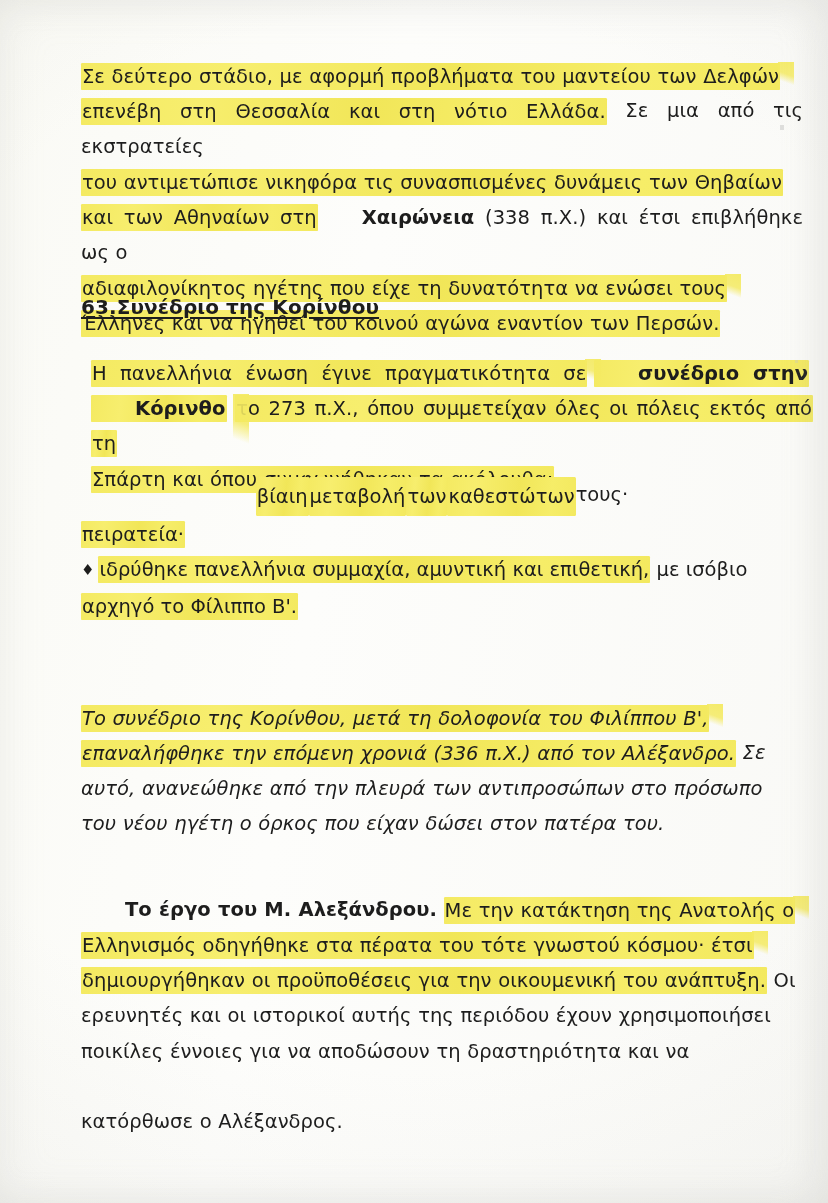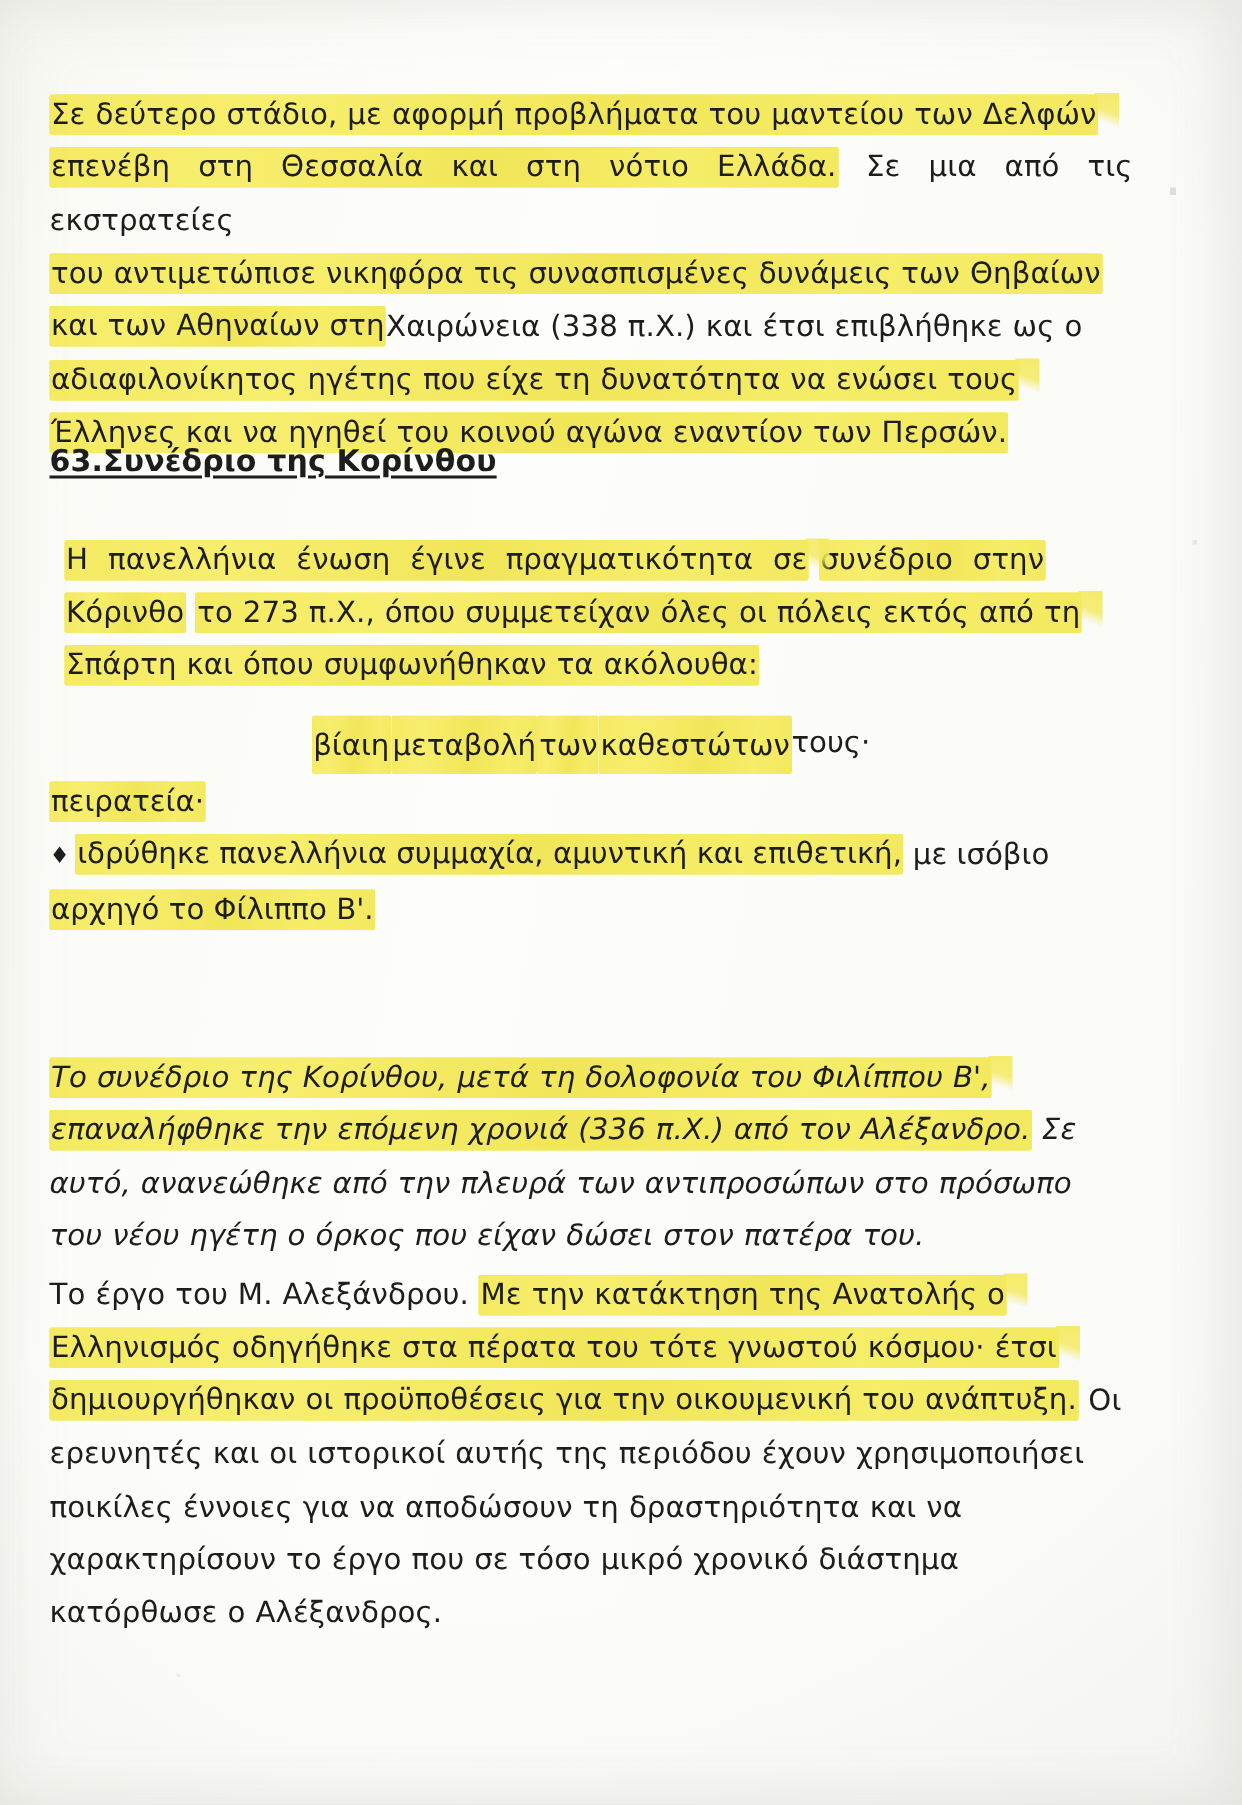--- a/index.html
+++ b/index.html
@@ -27,21 +27,21 @@
     margin: 0;
     text-align: justify;
     text-justify: inter-word;
     font-size: 19.5px;
     line-height: 35.4px;
     letter-spacing: 0.05px;
     word-spacing: 0.4px;
   }
   p.para.last-left > :last-child { }
 
-  .blk { position: absolute; width: 722px; }
+  .blk { position: absolute; width: 722px; margin-left: 48px; }
 
   
   .hl {
     background-color: #f4ea62;
     background-image: linear-gradient(96deg,
         rgba(244,234,98,0.97) 0%,
         rgba(247,238,110,0.99) 22%,
         rgba(241,230,88,0.96) 55%,
         rgba(246,237,104,0.98) 80%,
         rgba(243,233,95,0.93) 100%);
@@ -58,21 +58,21 @@
     content: "";
     position: absolute;
     right: -14px;
     top: -1px;
     width: 16px;
     height: 103%;
     background: linear-gradient(200deg, rgba(244,234,98,0.95) 0%, rgba(244,234,98,0.85) 45%, rgba(244,234,98,0) 72%);
     pointer-events: none;
   }
 
-  b, strong, .bold { font-weight: 400; }
+  b, strong, .bold { font-weight: 700; padding-left: 44px; }
 
   
   .heading {
     font-size: 20px;
     font-weight: 700;
     text-decoration: underline;
     text-underline-offset: 3px;
     text-decoration-thickness: 2px;
     letter-spacing: 0.1px;
   }
@@ -180,30 +180,30 @@
   <div class="blk" style="left:33px; top:700px;font-style:italic;">
     <p class="para">
       <span class="hl tilt-end">Το συνέδριο της Κορίνθου, μετά τη δολοφονία του Φιλίππου Β',</span><br>
       <span class="hl">επαναλήφθηκε την επόμενη χρονιά (336 π.Χ.) από τον Αλέξανδρο.</span>
       <span>Σε</span><br>
       <span>αυτό, ανανεώθηκε από την πλευρά των αντιπροσώπων στο πρόσωπο</span><br>
       <span>του νέου ηγέτη ο όρκος που είχαν δώσει στον πατέρα του.</span>
     </p>
   </div>
 
-  <div class="blk" style="left:33px; top:845px;">
+  <div class="blk" style="left:33px; top:892px;">
     <p class="para">
       <b class="bold">Το έργο του Μ. Αλεξάνδρου.</b>
       <span class="hl tilt-end">Με την κατάκτηση της Ανατολής ο</span><br>
       <span class="hl tilt-end">Ελληνισμός οδηγήθηκε στα πέρατα του τότε γνωστού κόσμου· έτσι</span><br>
       <span class="hl">δημιουργήθηκαν οι προϋποθέσεις για την οικουμενική του ανάπτυξη.</span>
       <span>Οι</span><br>
       <span>ερευνητές και οι ιστορικοί αυτής της περιόδου έχουν χρησιμοποιήσει</span><br>
       <span>ποικίλες έννοιες για να αποδώσουν τη δραστηριότητα και να</span><br>
-      <span>χαρακτηρίσουν το έργο που σε τόσο μικρό χρονικό διάστημα</span><br>
+      <br>
       <span>κατόρθωσε ο Αλέξανδρος.</span>
     </p>
   </div>
 
   <div class="speck" style="left:780px; top:125px; width:4px; height:5px;"></div>
   <div class="speck" style="left:795px; top:360px; width:3px; height:3px; opacity:.35;"></div>
   <div class="speck" style="left:118px; top:1116px; width:2px; height:2px; opacity:.3;"></div>
 
   <div class="bleed" style="left:300px; top:1098px;">&nbsp;&nbsp;&nbsp;&nbsp;&nbsp;</div>
 

